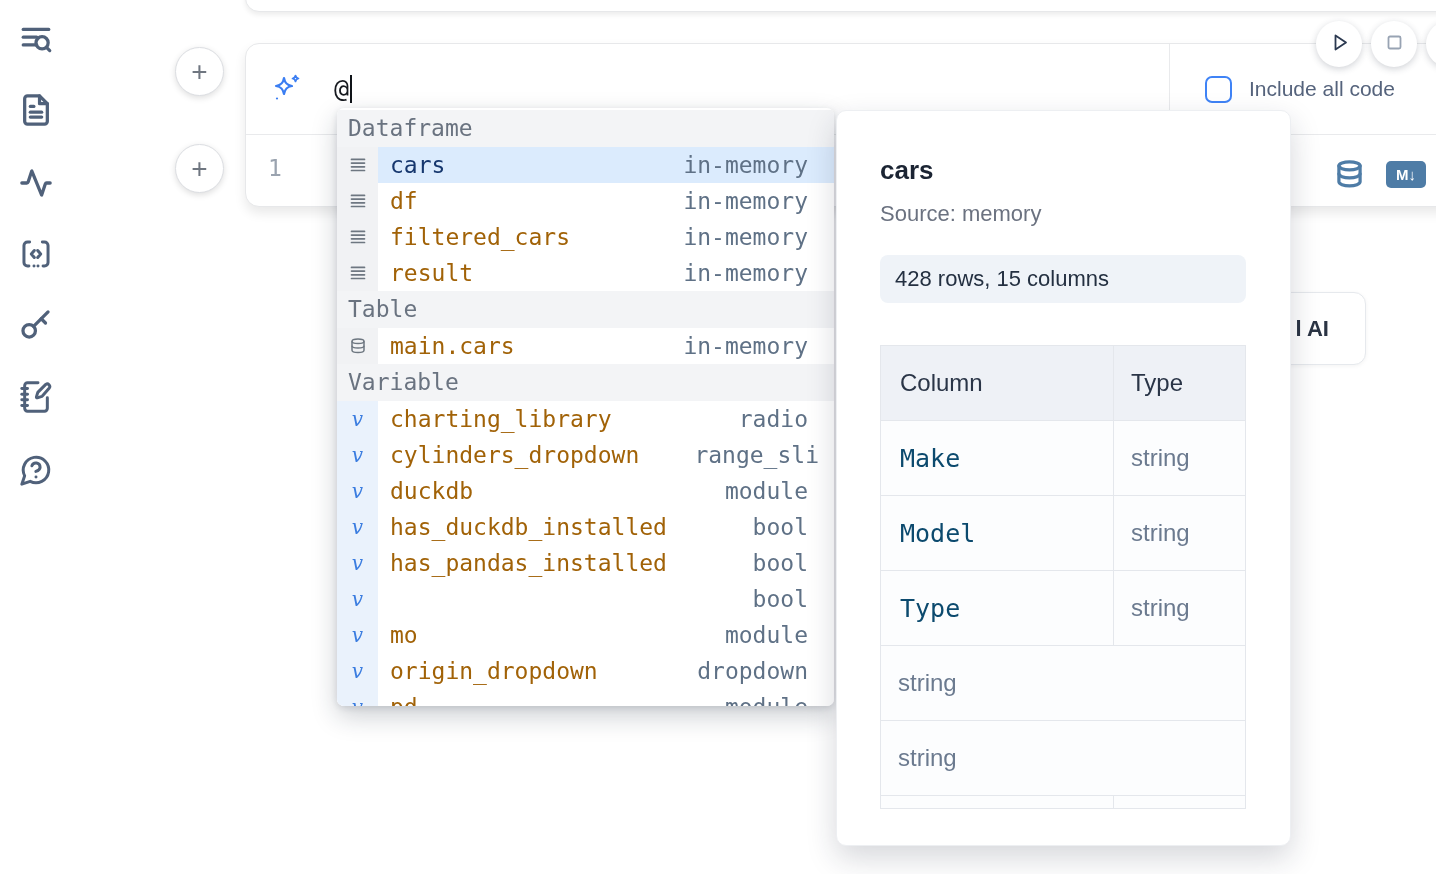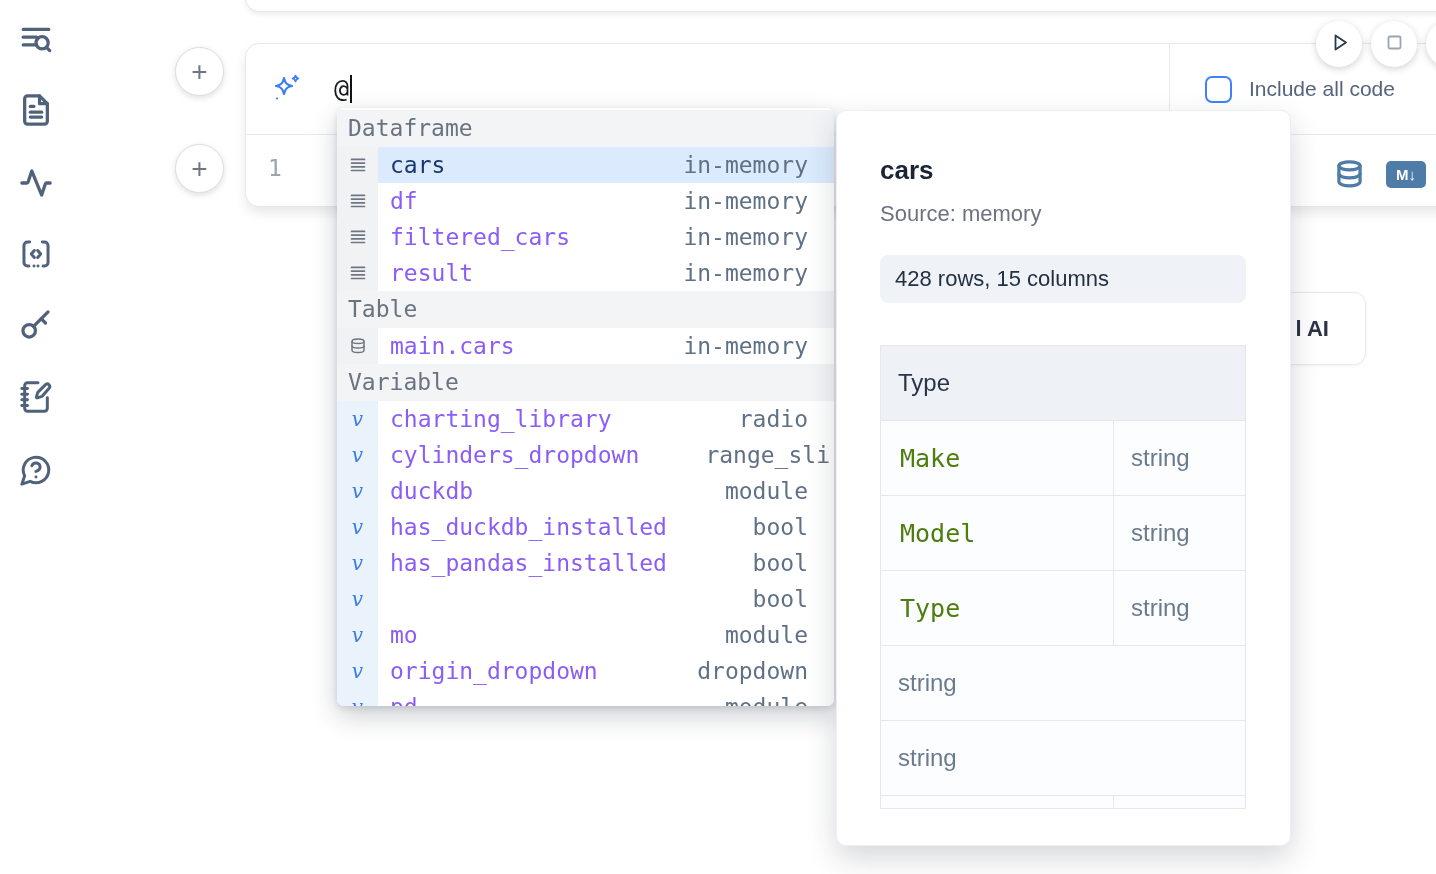--- a/index.html
+++ b/index.html
@@ -47,42 +47,42 @@
   
   .popup{position:absolute;left:337px;top:108px;width:497px;background:#fff;z-index:3;border-radius:7px;
     box-shadow:0 10px 26px rgba(25,35,55,.22), 0 2px 6px rgba(25,35,55,.12);overflow:hidden;padding-top:2px;}
   .comp-header{height:37px;line-height:37px;background:#f3f4f6;color:#6a7380;
     font-family:"DejaVu Sans Mono",monospace;font-size:23px;padding-left:11px;}
   .comp-row{display:flex;height:36px;overflow:hidden;background:#fff;cursor:pointer;}
   .comp-row .gutter{width:41px;height:36px;flex:none;display:flex;align-items:center;justify-content:center;background:#f1f2f4;}
   .comp-row.sec-variable .gutter{background:#eaf2fc;}
   .comp-row .main{flex:1;height:36px;display:flex;align-items:center;padding-left:12px;overflow:hidden;}
   .comp-row.selected .main{background:#dbebfd;}
-  .nm{font-family:"DejaVu Sans Mono",monospace;font-size:23px;color:#8b5cf6;white-space:pre;}
+  .nm{font-family:"DejaVu Sans Mono",monospace;font-size:23px;color:#a16207;white-space:pre;}
   .comp-row.selected .nm{color:#16376e;}
   .dt{margin-left:auto;font-family:"DejaVu Sans Mono",monospace;font-size:23px;color:#5f7186;padding-right:26px;white-space:pre;}
-  .dt.flush{padding-right:4px;}
+  .dt.flush{padding-right:15px;}
   .comp-row.clipped{height:17px;}
   .v-glyph{font-family:"DejaVu Serif",serif;font-style:italic;color:#3b7de0;font-size:20px;line-height:1;}
 
   
   .panel{position:absolute;left:836px;top:110px;width:455px;height:736px;background:#fff;z-index:4;
     border:1px solid #edeff2;border-radius:10px;box-shadow:0 12px 30px rgba(25,35,55,.18);
     box-sizing:border-box;padding:44px 44px 0 43px;overflow:hidden;}
   .p-title{font-size:26px;font-weight:bold;color:#1b2433;}
   .p-source{margin-top:15px;font-size:22px;color:#6b7280;}
   .p-badge{margin-top:28px;background:#eff3f8;border-radius:8px;padding:11px 15px;font-size:22px;color:#243041;}
   .p-tablewrap{margin-top:42px;border:1px solid #e4e7ec;max-height:462px;overflow:hidden;}
   .p-row{display:flex;height:74px;background:#fcfdfe;border-top:1px solid #e4e7ec;}
   .p-row:first-child{border-top:none;background:#eef1f6;}
   .p-row.partial{height:18px;}
   .p-col1{width:233px;flex:none;border-right:1px solid #e4e7ec;display:flex;align-items:center;padding-left:19px;box-sizing:border-box;}
   .p-col2{flex:1;display:flex;align-items:center;padding-left:17px;}
   .p-row:first-child .p-col1,.p-row:first-child .p-col2{font-size:24px;color:#2a3547;font-family:"Liberation Sans",sans-serif;}
-  .p-col1.mono{font-family:"DejaVu Sans Mono",monospace;font-size:25px;color:#4d7c0f;}
+  .p-col1.mono{font-family:"DejaVu Sans Mono",monospace;font-size:25px;color:#0c4a6e;}
   .p-col2.typ{font-size:24px;color:#6b7a8f;}
 
   
   .ai-btn{position:absolute;left:1152px;top:292px;width:214px;height:73px;background:#fff;
     border:1px solid #e6e9ed;border-radius:12px;box-shadow:0 1px 4px rgba(0,0,0,.05);z-index:2;
     display:flex;align-items:center;justify-content:flex-end;padding-right:36px;box-sizing:border-box;
     font-size:22px;font-weight:bold;color:#2b3444;cursor:pointer;}
 </style>
 </head>
 <body>
@@ -351,20 +351,21 @@
     </div>
 </div>
 
 <div class="panel">
   <div class="p-title">cars</div>
   <div class="p-source">Source: memory</div>
   <div class="p-badge">428 rows, 15 columns</div>
   <div class="p-tablewrap">
     <div id="p-table">
       <div class="p-row">
+        <div class="p-col1">Column</div>
         <div class="p-col2">Type</div>
       </div>
     <div class="p-row">
           <div class="p-col1 mono">Make</div>
           <div class="p-col2 typ">string</div>
         </div>
         <div class="p-row">
           <div class="p-col1 mono">Model</div>
           <div class="p-col2 typ">string</div>
         </div>

